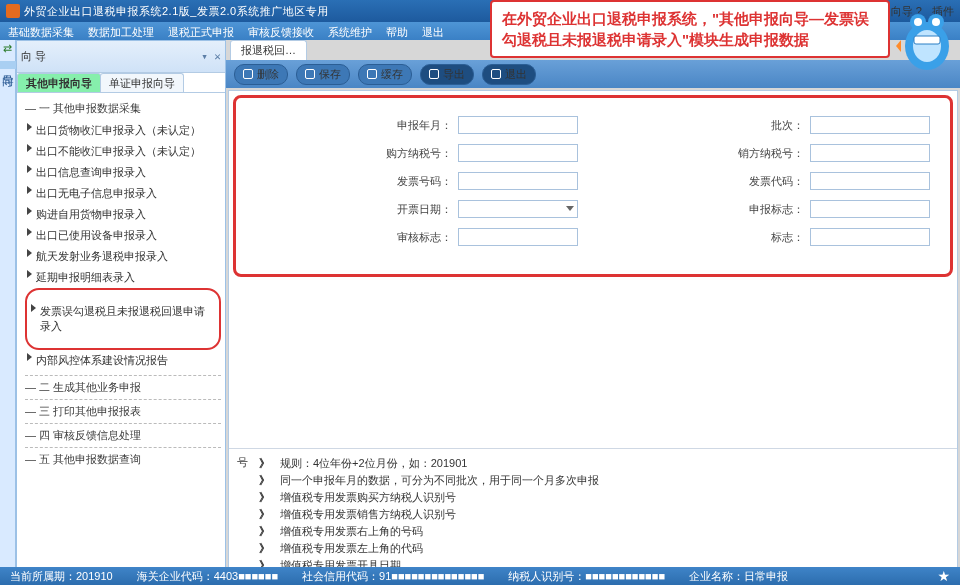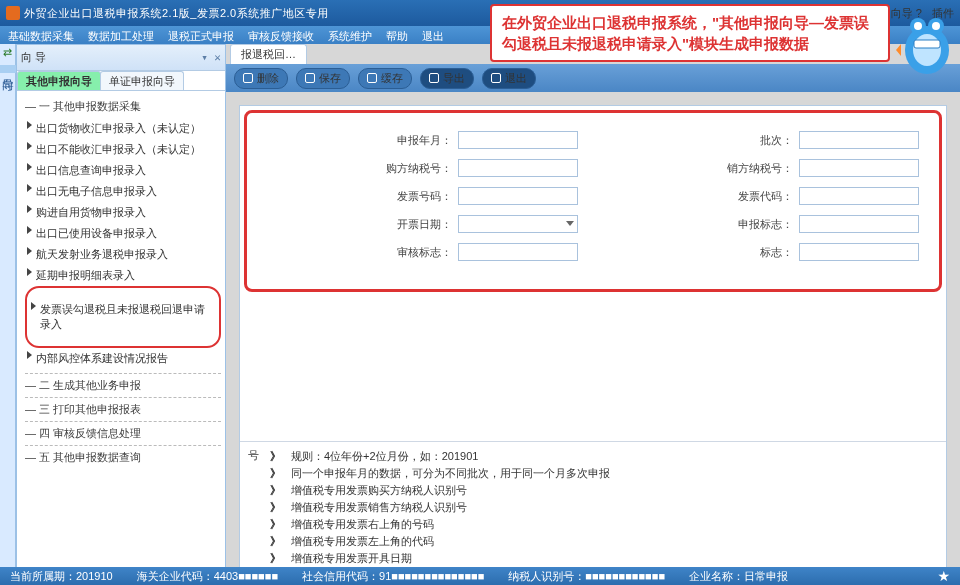--- a/index.html
+++ b/index.html
@@ -1,46 +1,46 @@
 <!DOCTYPE html>
 <html><head>
 <meta charset="utf-8">
 <style>
   *{box-sizing:border-box;margin:0;padding:0;font-family:"Microsoft YaHei",SimSun,Arial,sans-serif;font-size:11px;color:#333}
   html,body{width:960px;height:585px;overflow:hidden;background:#e8e8e8}
-  .titlebar{height:22px;background:linear-gradient(#2a6fb5,#1d5a9e);display:flex;align-items:center;padding:13px 6px}
+  .titlebar{height:22px;background:linear-gradient(#2a6fb5,#1d5a9e);display:flex;padding:4px 6px}
   .titlebar .icon{width:14px;height:14px;background:#e46b1f;border-radius:2px;margin-right:4px}
   .titlebar .title{color:#fff;letter-spacing:.5px}
   .titlebar .right{margin-left:auto;color:#fff;display:flex;gap:10px;align-items:center}
   .menubar{height:18px;background:linear-gradient(#4e95d6,#3a80c5);display:flex;align-items:flex-end;padding:0 8px;gap:14px;color:#fff}
   .menubar span{color:#fff}
   .workspace{position:relative;height:545px;display:flex;background:#d7d7d7}
   .siderail{width:16px;background:#d9eaff;border-right:1px solid #9cc1e6;display:flex;flex-direction:column;align-items:center;padding-top:2px;gap:6px}
   .siderail .tab-vert{writing-mode:vertical-rl;color:#2b5b94;font-size:12px;background:#a9cff2;padding:4px 1px;border-radius:2px}
   .panel{width:210px;background:#fff;border:1px solid #9cc1e6;display:flex;flex-direction:column}
-  .panel-head{height:26px;background:linear-gradient(#e4effb,#cfe2f7);border-bottom:1px solid #b3cbe4;display:flex;align-items:center;justify-content:space-between;padding:0 4px;color:#2a5a90}
+  .panel-head{height:32px;background:linear-gradient(#e4effb,#cfe2f7);border-bottom:1px solid #b3cbe4;display:flex;align-items:center;justify-content:space-between;padding:0 4px;color:#2a5a90}
   .panel-head .x{font-family:monospace;color:#5c7ea6}
   .tabs{height:20px;display:flex;border-bottom:1px solid #b3cbe4}
   .tabs .tab{padding:2px 8px;border:1px solid #b3cbe4;border-bottom:none;background:#f2f7fc;margin-right:-1px;border-radius:3px 3px 0 0;cursor:pointer}
   .tabs .tab.active{background:#86efac;font-weight:bold}
   .tree{flex:1;overflow:auto;padding:4px 4px 4px 8px}
   .tree .group{margin:4px 0;color:#3b3b3b}
   .tree .item{display:flex;align-items:flex-start;gap:4px;padding:3px 2px;cursor:pointer}
   .tree .item .arrow{width:0;height:0;border-top:4px solid transparent;border-bottom:4px solid transparent;border-left:5px solid #444}
   .tree .item.hl{border:2px solid #d33;border-radius:14px;padding:14px 4px}
   .tree .sep{border-top:1px dashed #bbb;margin:4px 0}
   .tree .sec{margin-top:auto}
   .main{flex:1;display:flex;flex-direction:column;background:#d7d7d7}
   .doc-tabs{height:20px;display:flex;align-items:flex-end;padding-left:4px}
   .doc-tabs .doc-tab{background:#fff;border:1px solid #b3cbe4;border-bottom:none;padding:2px 10px;border-radius:3px 3px 0 0}
   .toolbar{height:28px;background:linear-gradient(#69a0d8,#4a86c5);display:flex;align-items:center;padding:0 8px;gap:8px}
   .tool-btn{display:flex;align-items:center;gap:4px;color:#fff;background:#3d78b6;border:1px solid #2b5e95;border-radius:10px;padding:2px 8px;cursor:pointer}
   .tool-btn.dark{background:#1e4d80}
   .tool-btn .ico{width:10px;height:10px;border:1px solid #fff;border-radius:2px}
-  .content{flex:1;background:#fff;border:1px solid #b3cbe4;margin:13px;position:relative}
+  .content{flex:1;background:#fff;border:1px solid #b3cbe4;margin:2px;position:relative}
   .form-area{border:3px solid #d33;border-radius:8px;margin:4px;padding:18px 20px 28px 20px;display:grid;grid-template-columns:1fr 1fr;gap:10px 30px}
   .field{display:flex;align-items:center;justify-content:flex-end;gap:6px}
   .field label{white-space:nowrap;color:#444}
   .field .inp{width:120px;height:18px;border:1px solid #a9c2dd;background:#fff}
   .field .inp.sel{position:relative}
   .field .inp.sel:after{content:"";position:absolute;right:3px;top:5px;border-left:4px solid transparent;border-right:4px solid transparent;border-top:5px solid #666}
   .rules{position:absolute;left:0;right:0;bottom:0;background:#fff;border-top:1px solid #cfd8e4;padding:6px 10px 8px 30px}
   .rules .line{display:flex;gap:10px;padding:1px 0;color:#333}
   .rules .bullet{font-weight:bold}
   .callout{position:absolute;top:-40px;right:70px;background:#fff;border:2px solid #d33;border-radius:4px;padding:6px 10px;color:#d33;font-size:15px;font-weight:bold;line-height:1.4;z-index:20;width:400px}

